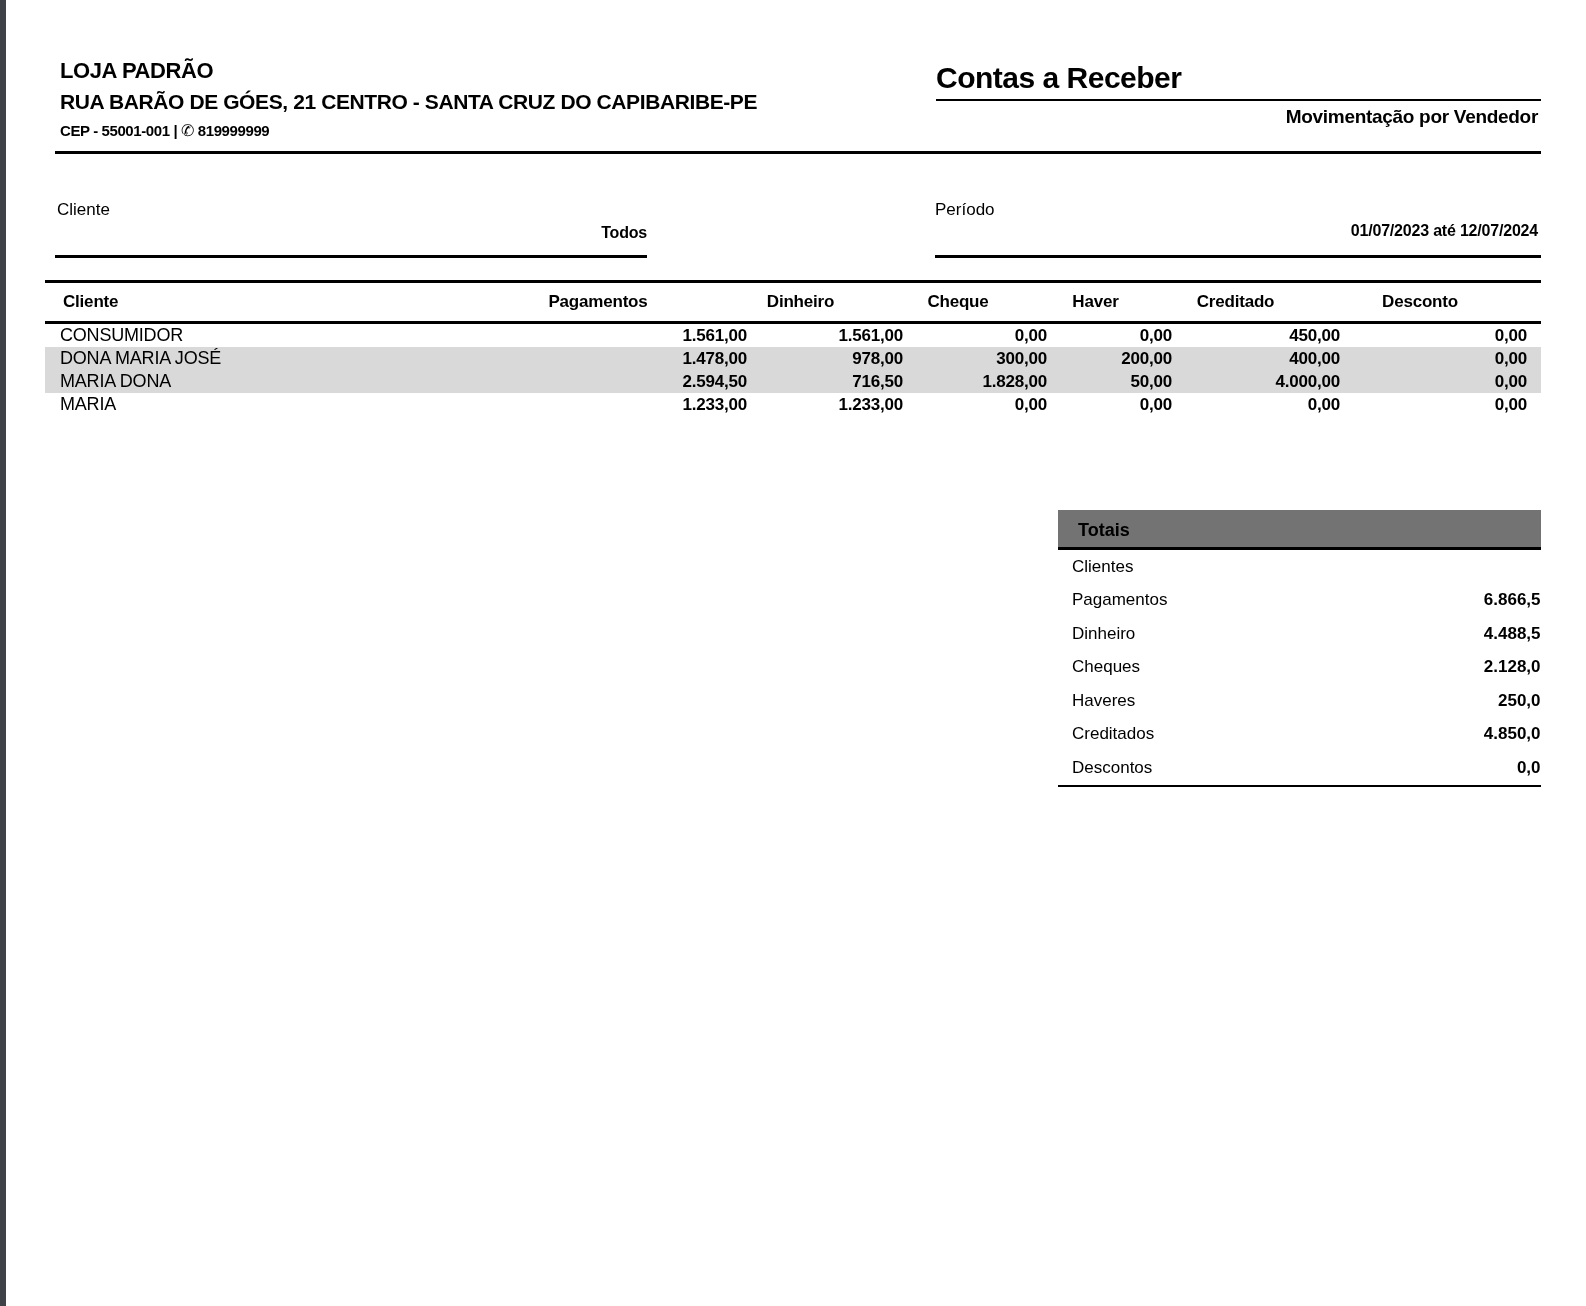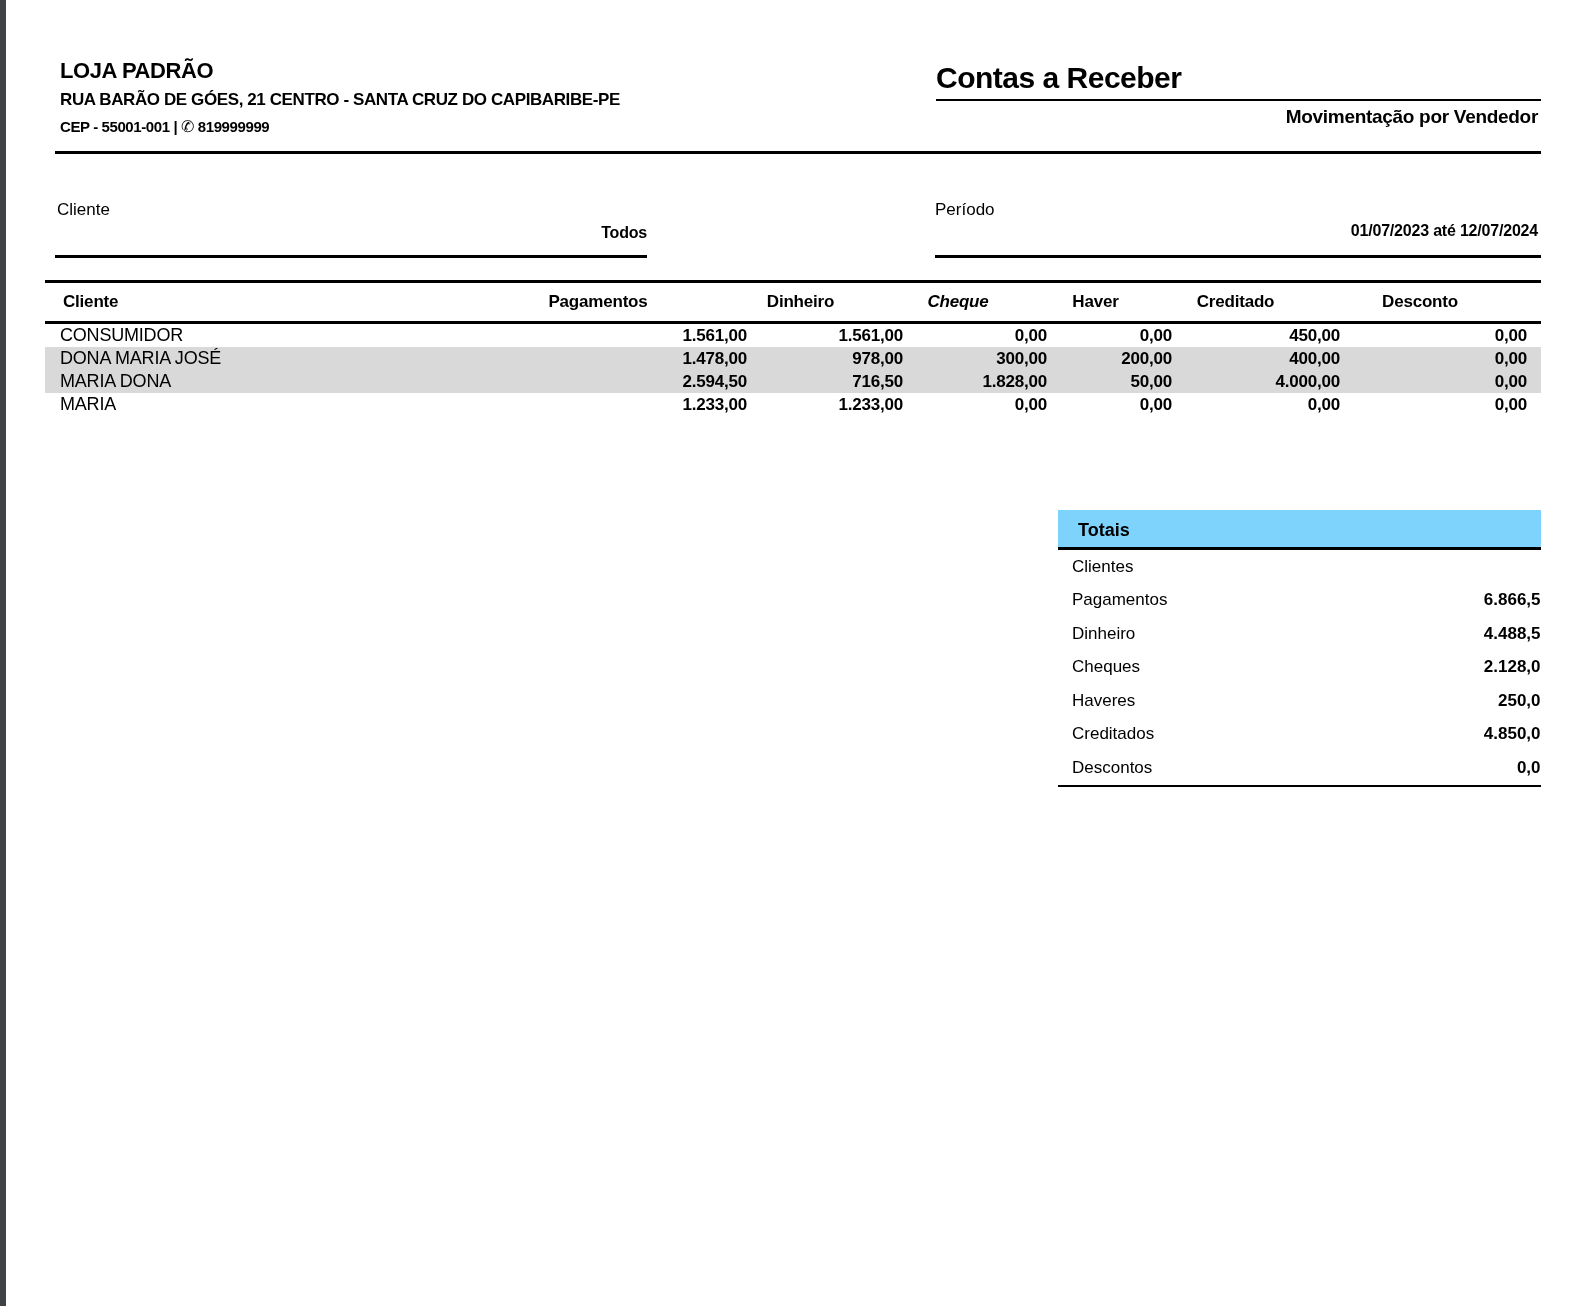--- a/index.html
+++ b/index.html
@@ -20,21 +20,21 @@
   .page {
     position: absolute; left: 0; top: 16px;
     width: 1541px; height: 1306px;
     background: #fff; overflow: hidden; margin-top: 16px;
   }
   .abs { position: absolute; }
 
   
   .company { left: 60px; top: 26px; letter-spacing: -0.4px; }
   .company-name  { font-size: 22px; font-weight: bold; line-height: 1.15; }
-  .company-address { font-size: 17px; font-weight: bold; margin-top: 7px; }
+  .company-address { font-size: 21px; font-weight: bold; margin-top: 7px; }
   .company-cep   { font-size: 15px; font-weight: bold; margin-top: 7px; }
   .phone-glyph { font-weight: normal; font-size: 16px; }
 
   
   .report-title { left: 936px; top: 29px; font-size: 30px; font-weight: bold; letter-spacing: -0.5px; white-space: nowrap; }
   .title-rule   { left: 936px; top: 67px; width: 605px; height: 2px; background: #000; }
   .report-subtitle { left: 936px; top: 74px; width: 602px; text-align: right; font-size: 19px; font-weight: bold; letter-spacing: -0.3px; }
   .header-rule  { left: 55px; top: 119px; width: 1486px; height: 3px; background: #000; }
 
   
@@ -55,21 +55,21 @@
   }
   .report-table thead tr { height: 41px; }
   .report-table th {
     font-weight: bold; text-align: center; vertical-align: middle;
     border-top: 3px solid #000; border-bottom: 3px solid #000;
     font-size: 17px;
   }
   .report-table th.h-cliente { text-align: left; padding-left: 18px; }
   .report-table th.h-pag  { padding-right: 10px; }
   .report-table th.h-din  { padding-right: 55px; }
-  .report-table th.h-cheq { padding-right: 40px; font-style: italic; }
+  .report-table th.h-cheq { padding-right: 40px; }
   .report-table th.h-hav  { padding-right: 35px; }
   .report-table th.h-cred { padding-right: 50px; }
   .report-table th.h-desc { padding-right: 60px; }
   .report-table tbody tr { height: 18px; }
   .report-table tbody tr.striped { background: #d9d9d9; }
   .report-table td { vertical-align: middle; }
   .report-table td.name { padding-left: 15px; font-size: 18px; white-space: nowrap; }
   .report-table td.num  { text-align: right; font-weight: bold; }
   td.pr-pag  { padding-right: 3px; }
   td.pr-din  { padding-right: 2px; }
@@ -78,21 +78,21 @@
   td.pr-cred { padding-right: 5px; }
   td.pr-desc { padding-right: 27px; }
 
   
   .totals {
     position: absolute; left: 1058px; top: 478px; width: 492px;
     font-size: 17px; border-bottom: 2px solid #000;
   }
   .totals-header {
     height: 40px; line-height: 40px;
-    background: #7dd3fc; border-bottom: 3px solid #000;
+    background: #737373; border-bottom: 3px solid #000;
     font-size: 18px; font-weight: bold; padding-left: 20px;
   }
   .totals-row {
     height: 33.5px; display: flex; align-items: center;
     justify-content: space-between; padding-left: 14px;
   }
   .totals-row .t-value { font-weight: bold; white-space: nowrap; }
 </style>
 </head>
 <body>

